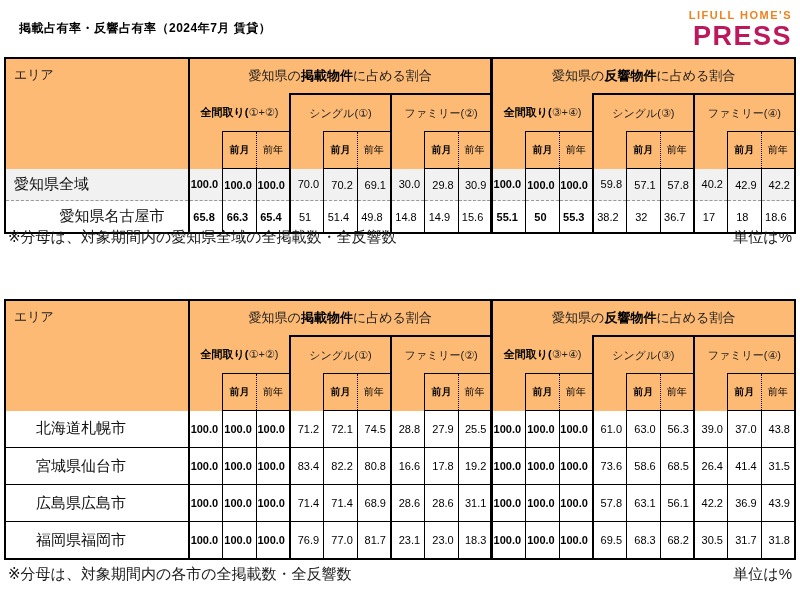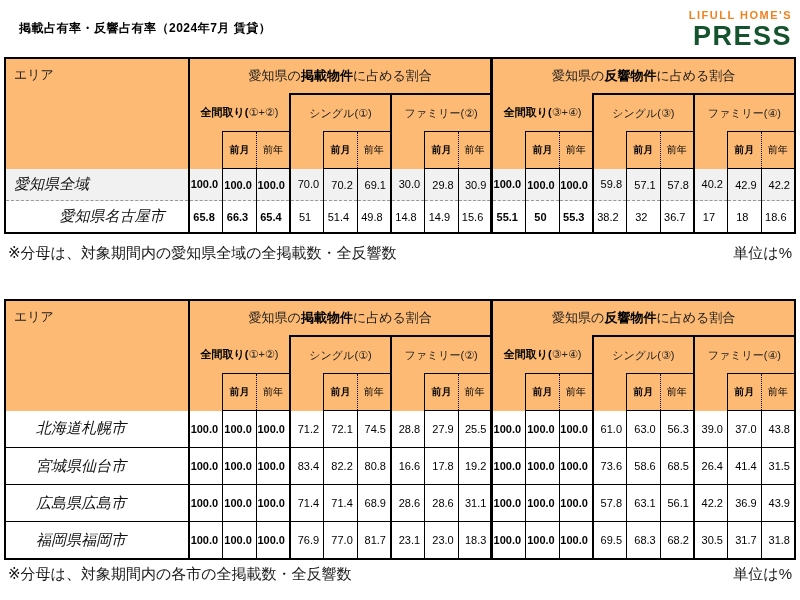--- a/index.html
+++ b/index.html
@@ -4,21 +4,21 @@
 <style>
   html,body{margin:0;padding:0;}
   body{width:800px;height:600px;background:#ffffff;position:relative;overflow:hidden;
        font-family:"Liberation Sans","DejaVu Sans",sans-serif;color:#000;}
   .page{position:absolute;inset:0;}
 
   .title{position:absolute;left:19px;top:20px;font-size:12px;font-weight:bold;letter-spacing:.5px;}
 
   .logo{position:absolute;right:8px;top:10px;text-align:right;line-height:1;}
   .logo-line1{font-size:11px;font-weight:bold;letter-spacing:1.5px;color:#F0821E;display:block;}
-  .logo-line2{font-size:27px;font-weight:bold;letter-spacing:1.5px;color:#14532d;display:block;margin-top:2px;}
+  .logo-line2{font-size:27px;font-weight:bold;letter-spacing:1.5px;color:#be185d;display:block;margin-top:2px;}
 
   table{border-collapse:collapse;table-layout:fixed;width:792px;position:absolute;left:4px;}
   .t1{top:57px;}
   .t2{top:299px;}
   table{border:2px solid #000;}
 
   thead th{background:#fdba74;font-weight:normal;padding:0;}
   th.area{border-right:2px solid #000;vertical-align:top;text-align:left;
           padding:7px 8px;font-size:15px;color:#1a1a1a;}
   .h1 th{height:34px;font-size:13px;color:#1a1a1a;}
@@ -32,33 +32,33 @@
   .h3 .blank{border:none;}
   .h3 .blank.gs{border-left:2px solid #000;}
   .h3 .blank.hs{border-left:3px solid #000;}
   .h3 .mon{border:1px solid #000;border-right:1px dotted #000;font-weight:bold;}
   .h3 .yr{border:1px solid #000;border-left:1px dotted #000;font-weight:normal;}
   .h3 th{border-bottom:2px solid #000;}
 
   tbody td{padding:0;background:#fff;}
   .t1 tbody td{height:31px;}
   .t2 tbody td{height:36px;}
-  td.label{text-align:left;padding-left:8px;font-size:15px;border-right:2px solid #000;color:#111;font-style:italic;}
+  td.label{text-align:left;padding-left:8px;font-size:15px;border-right:2px solid #000;color:#111;}
   td.label.indent{padding-left:30px;}
   td.num{border-left:1px solid #000;text-align:right;padding-right:4px;font-size:11px;}
   td.num.bd{font-weight:bold;}
   td.num.gs{border-left:2px solid #000;}
   td.num.hs{border-left:3px solid #000;}
   .t1 tbody tr + tr td{border-top:1px dashed #999;text-align:center;}
   .t2 tbody tr + tr td{border-top:1px solid #000;}
   tr.shaded td{background:#f1f1f1;}
 
   .note{position:absolute;left:8px;right:8px;display:flex;justify-content:space-between;
         font-size:15px;color:#1a1a1a;}
-  .note1{top:244px;}
+  .note1{top:228px;}
   .note2{top:565px;gap:16px;}
 </style>
 </head>
 <body>
 
 <div class="page">
 
   <div class="title">掲載占有率・反響占有率（2024年7月 賃貸）</div>
 
   <div class="logo">

